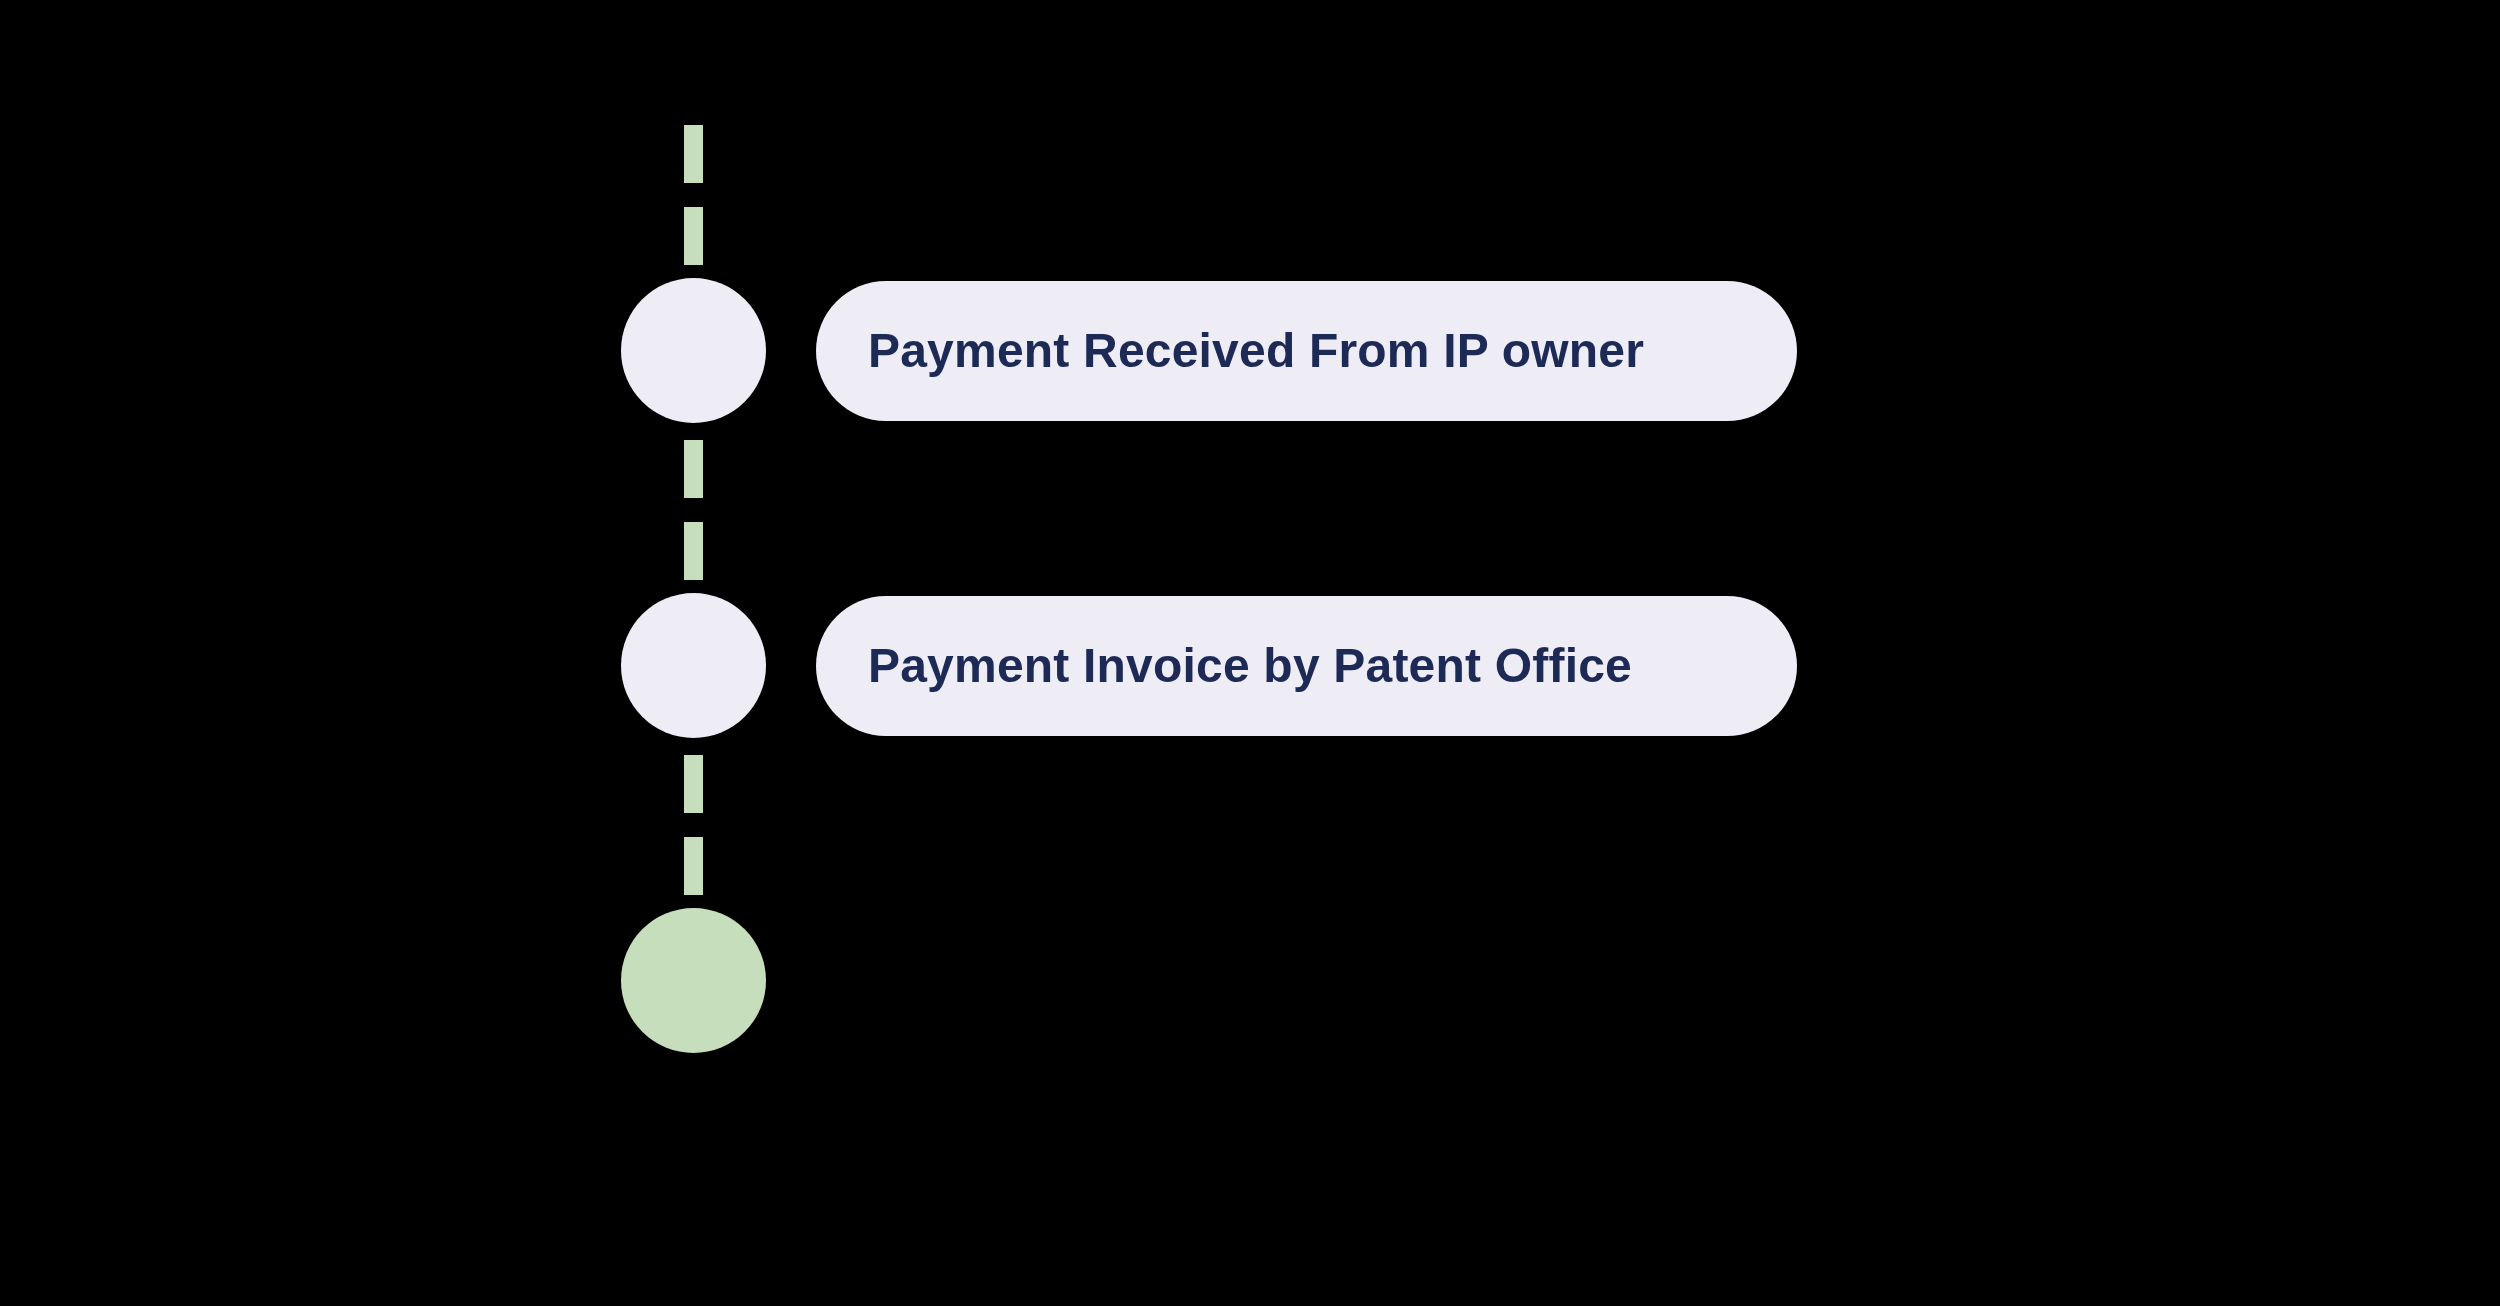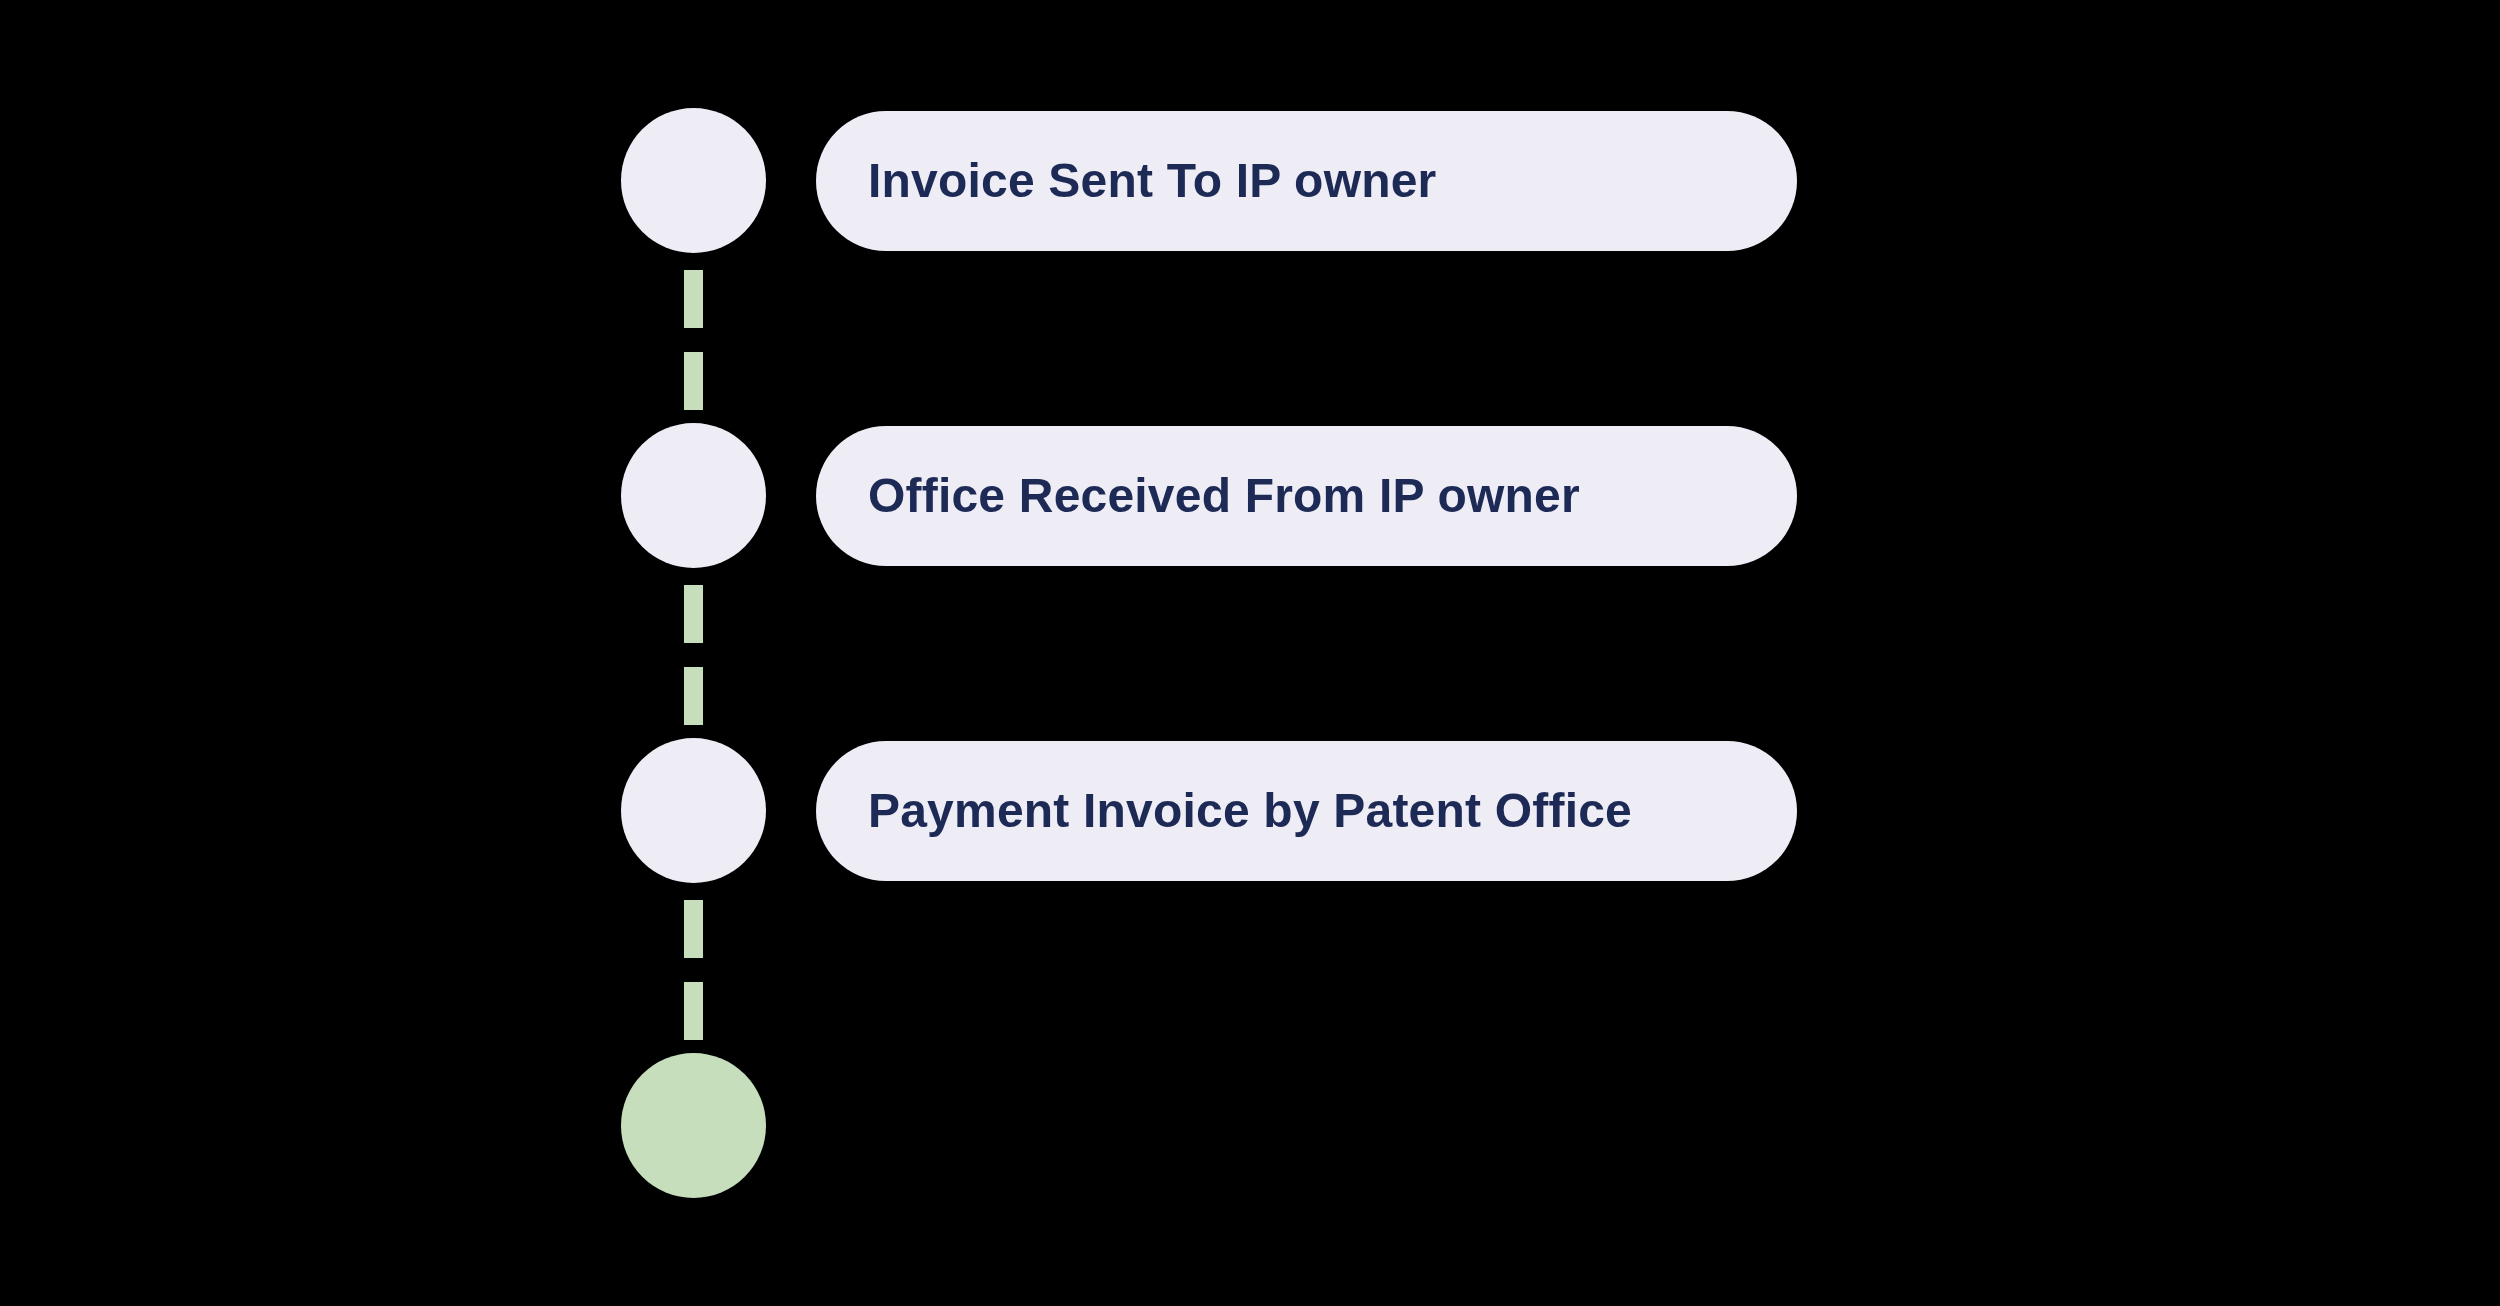--- a/index.html
+++ b/index.html
@@ -68,33 +68,27 @@
       transparent 157px, transparent 170px
     );
   }
 </style>
 </head>
 <body>
 
 <div id="canvas" style="--canvas-bg: #000000; --pill-bg: #EEEDF6; --pending-circle: #EEEDF6; --complete-circle: #C6DEBC; --connector-green: #C6DEBC; --label-color: #1E2A56;">
   <div class="timeline">
 
-    <div class="step">
-      <div class="circle pending"></div>
-      <div class="pill">
-        <span class="label">Invoice Sent To IP owner</span>
-      </div>
-    </div>
 
     <div class="connector"></div>
 
     <div class="step">
       <div class="circle pending"></div>
       <div class="pill">
-        <span class="label">Office Received From IP owner</span>
+        <span class="label">Payment Received From IP owner</span>
       </div>
     </div>
 
     <div class="connector"></div>
 
     <div class="step">
       <div class="circle pending"></div>
       <div class="pill">
         <span class="label">Payment Invoice by Patent Office</span>
       </div>

